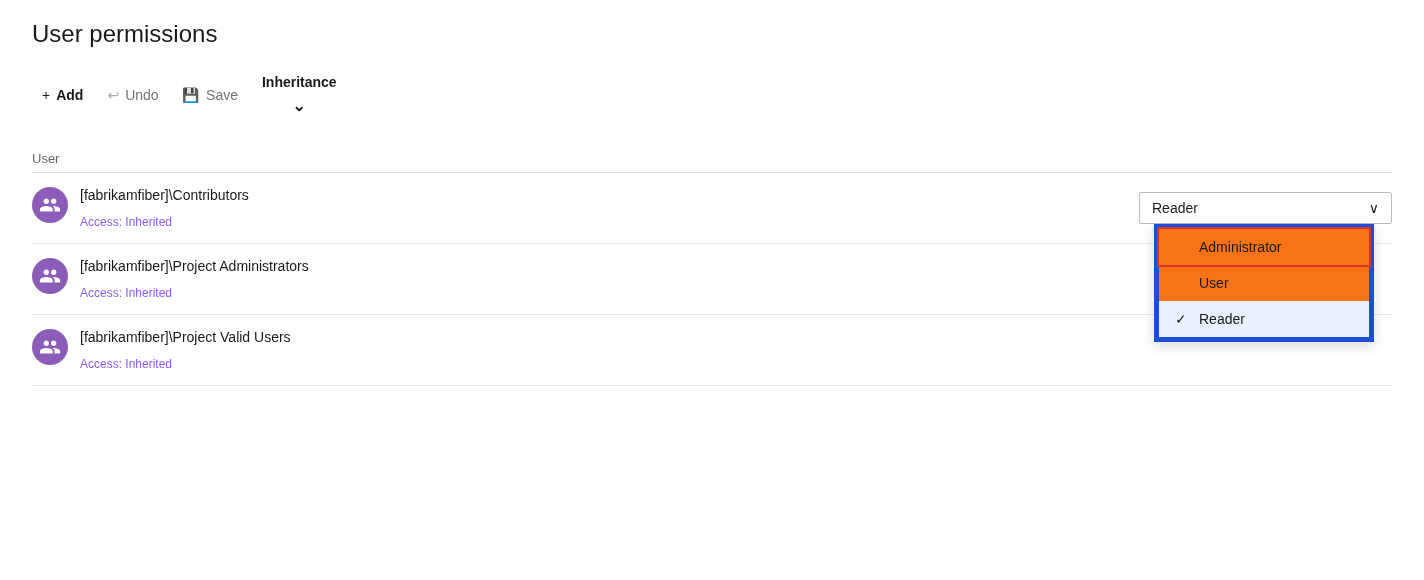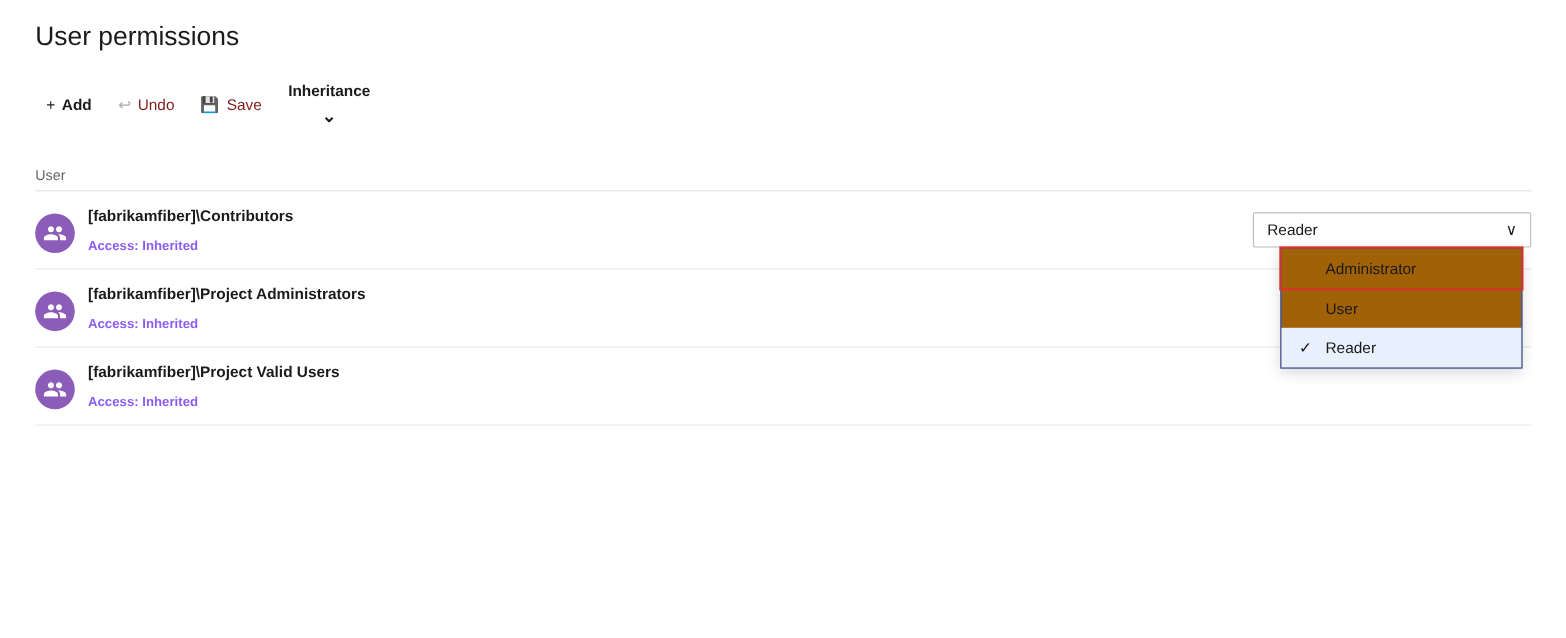--- a/index.html
+++ b/index.html
@@ -48,21 +48,21 @@
     .toolbar-btn .icon {
       font-size: 14px;
     }
 
     .toolbar-btn .label {
       font-weight: 600;
     }
 
     .toolbar-btn.muted .label {
       font-weight: 400;
-      color: #7f1d1d;
+      color: #737373;
     }
 
     .inheritance-btn {
       display: flex;
       align-items: center;
       gap: 6px;
       padding: 6px 10px;
       background: none;
       border: none;
       cursor: pointer;
@@ -99,24 +99,23 @@
     .table-row {
       display: flex;
       align-items: center;
       justify-content: space-between;
       padding: 14px 0;
       border-bottom: 1px solid #e8e8e8;
     }
 
     .user-cell {
       display: flex;
-      align-items: flex-end;
+      align-items: flex-start;
       gap: 12px;
       flex: 1;
-      font-weight: bold;
     }
 
     .user-avatar {
       width: 36px;
       height: 36px;
       border-radius: 50%;
       background: #8b5db8;
       display: flex;
       align-items: center;
       justify-content: center;
@@ -161,23 +160,23 @@
       cursor: pointer;
       background: #fff;
       font-size: 14px;
       min-width: 200px;
     }
 
     
     .dropdown-menu {
       position: absolute;
       top: calc(100% + 0px);
-      right: 8px;
-      background: #a16207;
-      border: 1px solid #1d4ed8;
+      right: 18px;
+      background: #f97316;
+      border: 5px solid #1d4ed8;
       box-shadow: 0 4px 12px rgba(0,0,0,0.15);
       min-width: 220px;
       z-index: 100;
     }
 
     .dropdown-item {
       display: flex;
       align-items: center;
       padding: 10px 16px;
       cursor: pointer;

